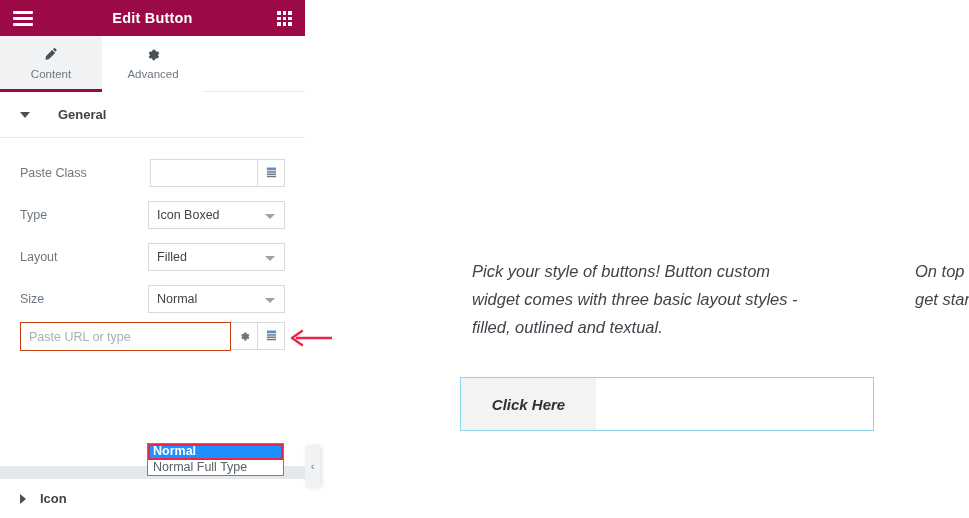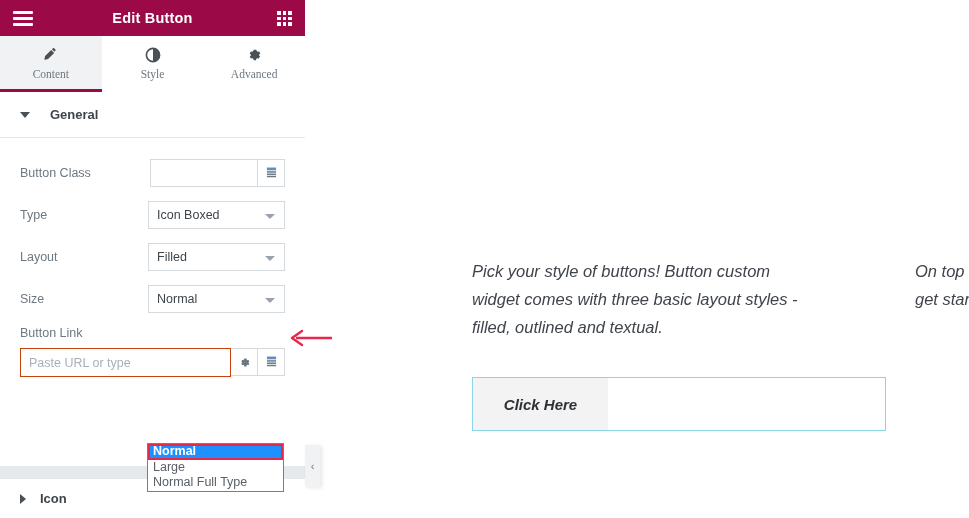--- a/index.html
+++ b/index.html
@@ -54,32 +54,31 @@
     background: #ffffff;
     border-bottom: 1px solid #e6e9ec;
   }
   .tab {
     width: 102px; height: 56px;
     display: flex; flex-direction: column; align-items: center; justify-content: center;
     gap: 4px; cursor: pointer;
     background: #ffffff;
     border-bottom: 3px solid transparent;
     position: relative;
-    font-family: Liberation Serif, serif;
   }
   .tab.active { background: #f1f2f3; border-bottom-color: #9b0a46; }
   .tab .tab-label { font-size: 11.5px; color: #6d7882; }
   .tab .tab-ico { height: 18px; display:flex; align-items:center; justify-content:center; color:#495157; }
 
   .panel-body { position: relative; height: 426px; }
 
   
   .section-head {
     height: 46px; display: flex; align-items: center;
-    padding-left: 20px; gap: 20px;
+    padding-left: 20px; gap: 28px;
     border-bottom: 1px solid #e6e9ec;
     cursor: pointer;
     background: #fff;
   }
   .caret-down { width:0;height:0;border-left:5px solid transparent;border-right:5px solid transparent;border-top:6px solid #495157; }
   .caret-right { width:0;height:0;border-top:5px solid transparent;border-bottom:5px solid transparent;border-left:6px solid #495157; }
   .section-title { font-size: 13px; font-weight: bold; color: #3f444b; }
 
   .section-body { padding: 14px 20px 0 20px; }
 
@@ -184,21 +183,21 @@
   .canvas { position: absolute; left: 305px; top: 0; right: 0; bottom: 0; background: #fff; font-style: italic; }
   .para {
     position: absolute;
     font-size: 16.5px; line-height: 28px; color: #3f444b;
     font-family: "Liberation Sans", sans-serif;
   }
   .para-left { left: 167px; top: 257px; width: 345px; }
   .para-right { left: 610px; top: 257px; width: 120px; }
 
   .btn-widget {
-    position: absolute; left: 167px; top: 377px;
+    position: absolute; left: 155px; top: 377px;
     width: 414px; height: 54px;
     border: 1px solid #8ad5e8;
     background: #ffffff;
     display: flex; align-items: stretch;
   }
   .btn-filled {
     width: 135px;
     background: #f3f3f3;
     display: flex; align-items: center; justify-content: center;
     font-size: 15px; font-weight: bold; color: #2d3136;
@@ -236,49 +235,40 @@
       <div class="tab active">
         <div class="tab-ico">
           <svg width="15" height="15" viewBox="0 0 16 16" fill="#495157">
             <path d="M11.8 1.2c-.3-.3-.8-.3-1.1 0L9.5 2.4l2.6 2.6 1.2-1.2c.3-.3.3-.8 0-1.1l-1.5-1.5zM8.7 3.2L2.2 9.7 1.5 13c-.1.4.2.7.6.6l3.3-.7 6.5-6.5-3.2-3.2z"></path>
           </svg>
         </div>
         <div class="tab-label">Content</div>
       </div>
       <div class="tab">
         <div class="tab-ico">
-          <svg width="16" height="16" viewBox="0 0 16 16">
-            <circle cx="8" cy="8" r="6.6" fill="none" stroke="#495157" stroke-width="1.6"></circle>
-            <path d="M8 1.4a6.6 6.6 0 0 1 0 13.2z" fill="#495157"></path>
-          </svg>
-        </div>
-        <div class="tab-label">Style</div>
-      </div>
-      <div class="tab">
-        <div class="tab-ico">
           <svg width="16" height="16" viewBox="0 0 16 16" fill="#495157">
             <path d="M8 5.2A2.8 2.8 0 1 0 8 10.8 2.8 2.8 0 0 0 8 5.2zm0 4.3a1.5 1.5 0 1 1 0-3 1.5 1.5 0 0 1 0 3z"></path>
             <path d="M14.3 9.4l-1.1-.6a5.5 5.5 0 0 0 0-1.6l1.1-.6-1.3-2.3-1.1.6a5.4 5.4 0 0 0-1.4-.8V2.8H7.5v1.3c-.5.2-1 .4-1.4.8l-1.1-.6L3.7 6.6l1.1.6a5.5 5.5 0 0 0 0 1.6l-1.1.6L5 11.7l1.1-.6c.4.4.9.6 1.4.8v1.3h2.6v-1.3c.5-.2 1-.4 1.4-.8l1.1.6 1.3-2.3z"></path>
           </svg>
         </div>
         <div class="tab-label">Advanced</div>
       </div>
     </div>
 
     <div class="panel-body">
 
       <div class="section-head">
         <span class="caret-down"></span>
         <span class="section-title">General</span>
       </div>
 
       <div class="section-body">
 
         <div class="row">
-          <span class="row-label">Button Class</span>
+          <span class="row-label">Paste Class</span>
           <span class="ctrl field-group">
             <input class="text-input" type="text" placeholder="" style="">
             <span class="icon-btn">
               <svg width="11" height="13" viewBox="0 0 12 14">
                 <rect x="1" y="0.5" width="10" height="3" fill="#5a8fc7"></rect>
                 <rect x="1" y="4.5" width="10" height="1.6" fill="#6d7882"></rect>
                 <rect x="1" y="7" width="10" height="1.6" fill="#6d7882"></rect>
                 <rect x="1" y="9.5" width="10" height="1.6" fill="#6d7882"></rect>
               </svg>
             </span>
@@ -304,23 +294,20 @@
 
         <div class="row">
           <span class="row-label">Size</span>
           <span class="ctrl select" style="width:137px">
             <span>Normal</span>
             <span class="sel-caret"></span>
           </span>
         </div>
 
 
-        <div class="row" style="min-height:26px">
-          <span class="row-label">Button Link</span>
-        </div>
         <div class="url-row">
           <div class="url-group">
             <input class="url-input" type="text" placeholder="Paste URL or type" style="">
             <span class="icon-btn">
               <svg width="13" height="13" viewBox="0 0 16 16" fill="#6d7882">
                 <path d="M8 5.4A2.6 2.6 0 1 0 8 10.6 2.6 2.6 0 0 0 8 5.4zm0 4a1.4 1.4 0 1 1 0-2.8 1.4 1.4 0 0 1 0 2.8z"></path>
                 <path d="M14 9.3l-1-.55a5.2 5.2 0 0 0 0-1.5l1-.55-1.25-2.15-1 .55a5 5 0 0 0-1.3-.75V3.2H7.55v1.15c-.47.17-.9.42-1.3.75l-1-.55L4 6.7l1 .55a5.2 5.2 0 0 0 0 1.5l-1 .55 1.25 2.15 1-.55c.4.33.83.58 1.3.75v1.15h2.9v-1.15c.47-.17.9-.42 1.3-.75l1 .55L14 9.3z"></path>
               </svg>
             </span>
             <span class="icon-btn">
@@ -330,21 +317,20 @@
                 <rect x="1" y="7" width="10" height="1.6" fill="#6d7882"></rect>
                 <rect x="1" y="9.5" width="10" height="1.6" fill="#6d7882"></rect>
               </svg>
             </span>
           </div>
         </div>
       </div>
 
       <div class="dropdown-list">
         <div class="dd-opt selected">Normal</div>
-        <div class="dd-opt">Large</div>
         <div class="dd-opt">Normal Full Type</div>
       </div>
 
     </div>
 
     <div class="panel-gap"></div>
 
     <div class="section-icon">
       <span class="caret-right"></span>
       <span class="section-title">Icon</span>

